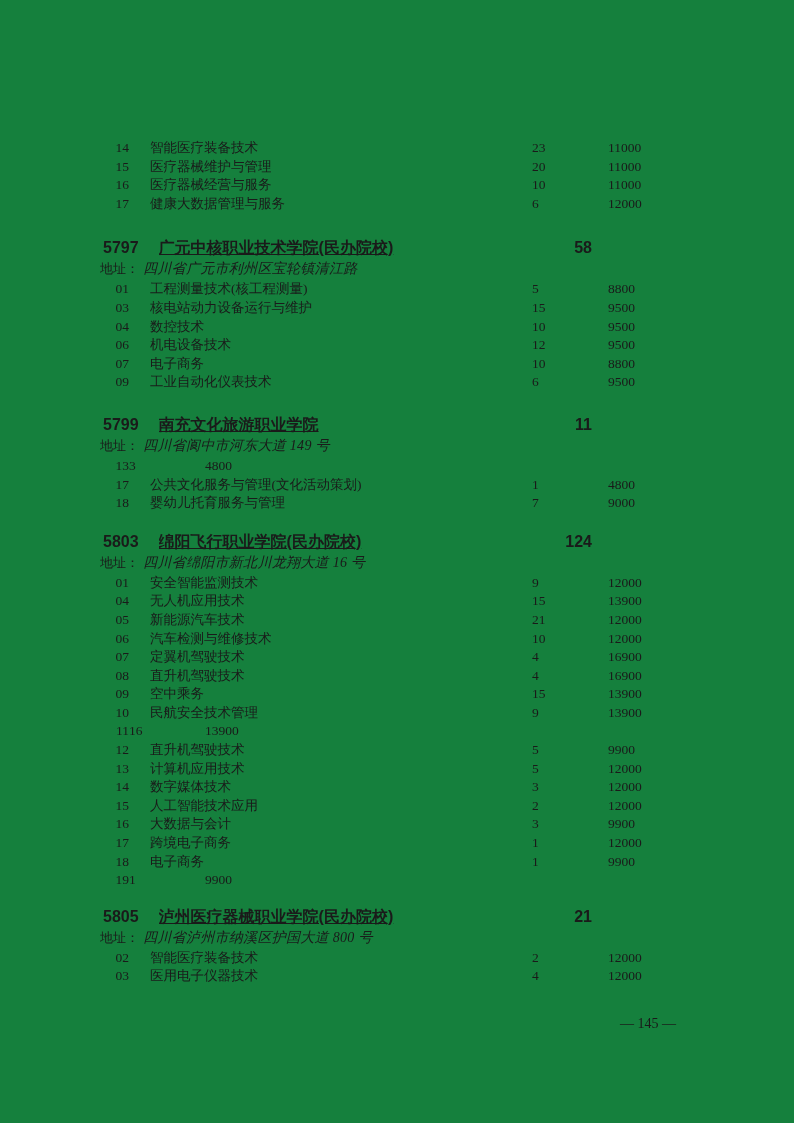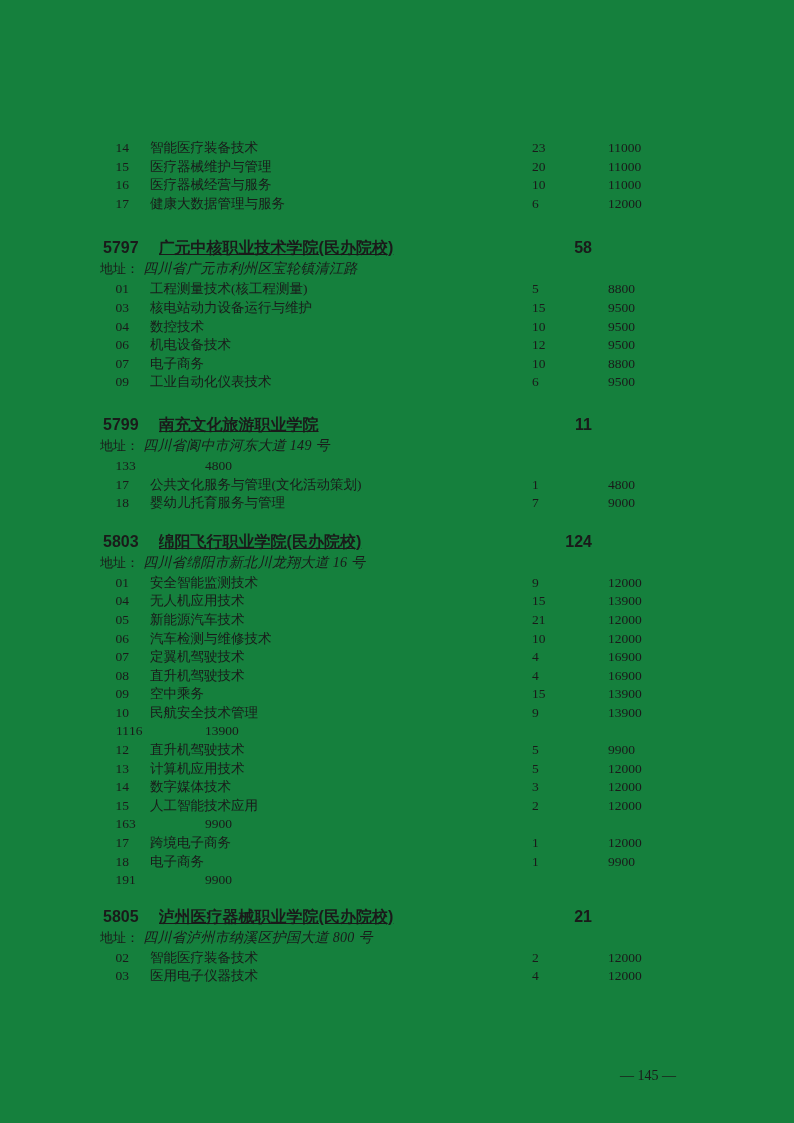--- a/index.html
+++ b/index.html
@@ -26,21 +26,21 @@
     font-family:"Liberation Sans", sans-serif; font-weight:bold; font-size:16px;
   }
   .scode { margin-left:3px; white-space:nowrap; }
   .sname { margin-left:20px; white-space:nowrap; flex:1 1 auto; overflow:hidden;text-decoration:underline; }
   .stotal { flex:0 0 auto; margin-right:64px; text-align:right; min-width:30px; }
   .addr { line-height:19px; margin-bottom:2px; white-space:nowrap; }
   .addr-label { font-family:"Liberation Sans", sans-serif; font-weight:normal; font-size:13px; }
   .addr-text { font-style:italic; font-size:14px; letter-spacing:0.3px; }
 
   .pagenum {
-    position:absolute; top:1068px; left:601px; width:94px;
+    position:absolute; top:1016px; left:601px; width:94px;
     text-align:center; font-size:14px; line-height:16px; white-space:nowrap;
   }
 </style>
 </head>
 <body>
 
 <div class="page">
   <div class="content">
 
     <div>
@@ -238,20 +238,21 @@
             <span class="pfee">12000</span>
           </div>
             <div class="prow">
             <span class="pcode">15</span>
             <span class="pname">人工智能技术应用</span>
             <span class="pseats">2</span>
             <span class="pfee">12000</span>
           </div>
             <div class="prow">
             <span class="pcode">16</span>
+            <span class="pname">大数据与会计</span>
             <span class="pseats">3</span>
             <span class="pfee">9900</span>
           </div>
             <div class="prow">
             <span class="pcode">17</span>
             <span class="pname">跨境电子商务</span>
             <span class="pseats">1</span>
             <span class="pfee">12000</span>
           </div>
             <div class="prow">

